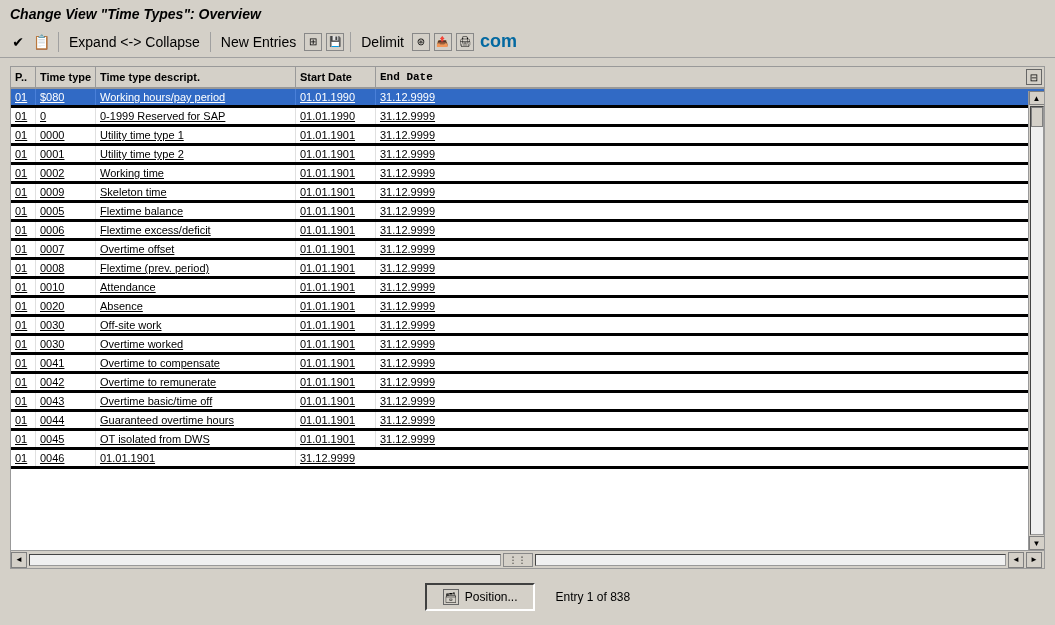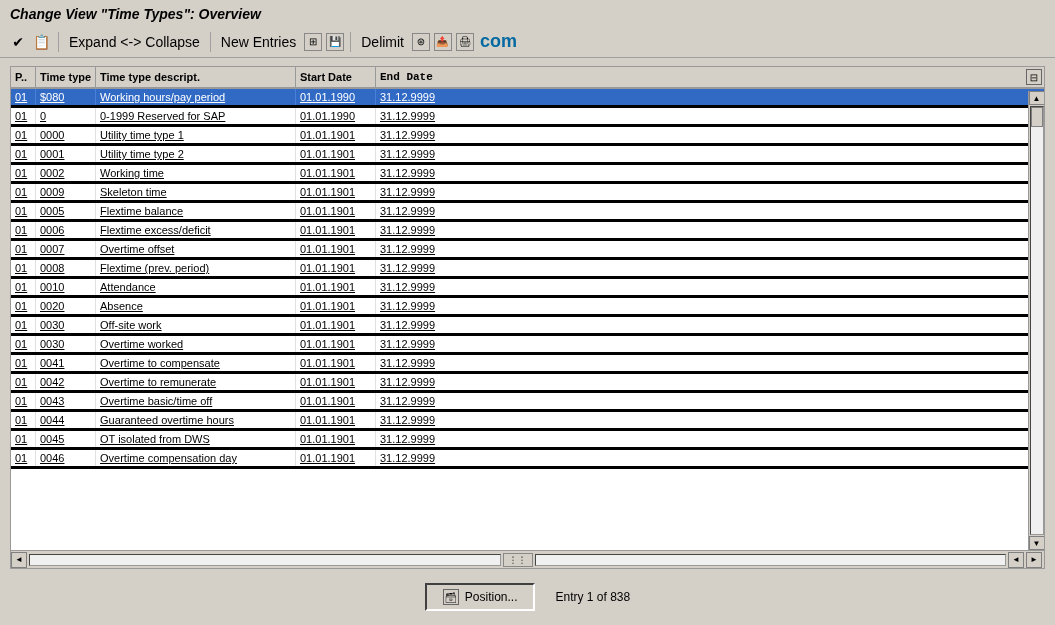--- a/index.html
+++ b/index.html
@@ -459,21 +459,20 @@
           <div class="table-row">
             <div class="table-cell">01</div>
             <div class="table-cell">0045</div>
             <div class="table-cell">OT isolated from DWS</div>
             <div class="table-cell">01.01.1901</div>
             <div class="table-cell" style="border-right: none;">31.12.9999</div>
           </div>
           <div class="table-row">
             <div class="table-cell">01</div>
             <div class="table-cell">0046</div>
-            <div class="table-cell">Overtime compensation day</div>
             <div class="table-cell">01.01.1901</div>
             <div class="table-cell" style="border-right: none;">31.12.9999</div>
           </div>
         </div>
 
       <div class="scrollbar-area">
         <div class="scroll-btn">▲</div>
         <div class="scroll-track">
           <div class="scroll-thumb"></div>
         </div>

